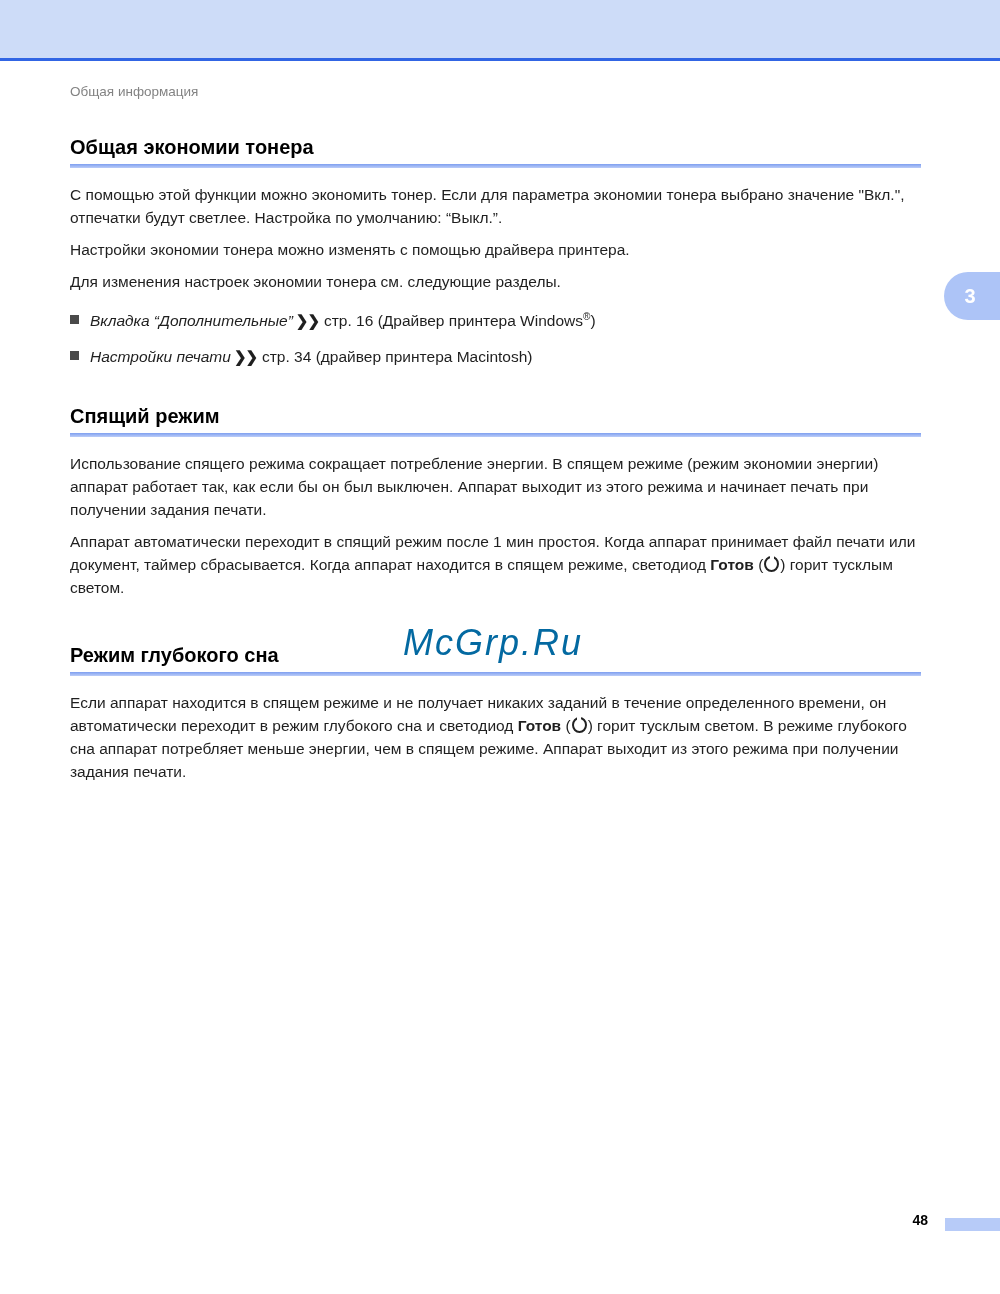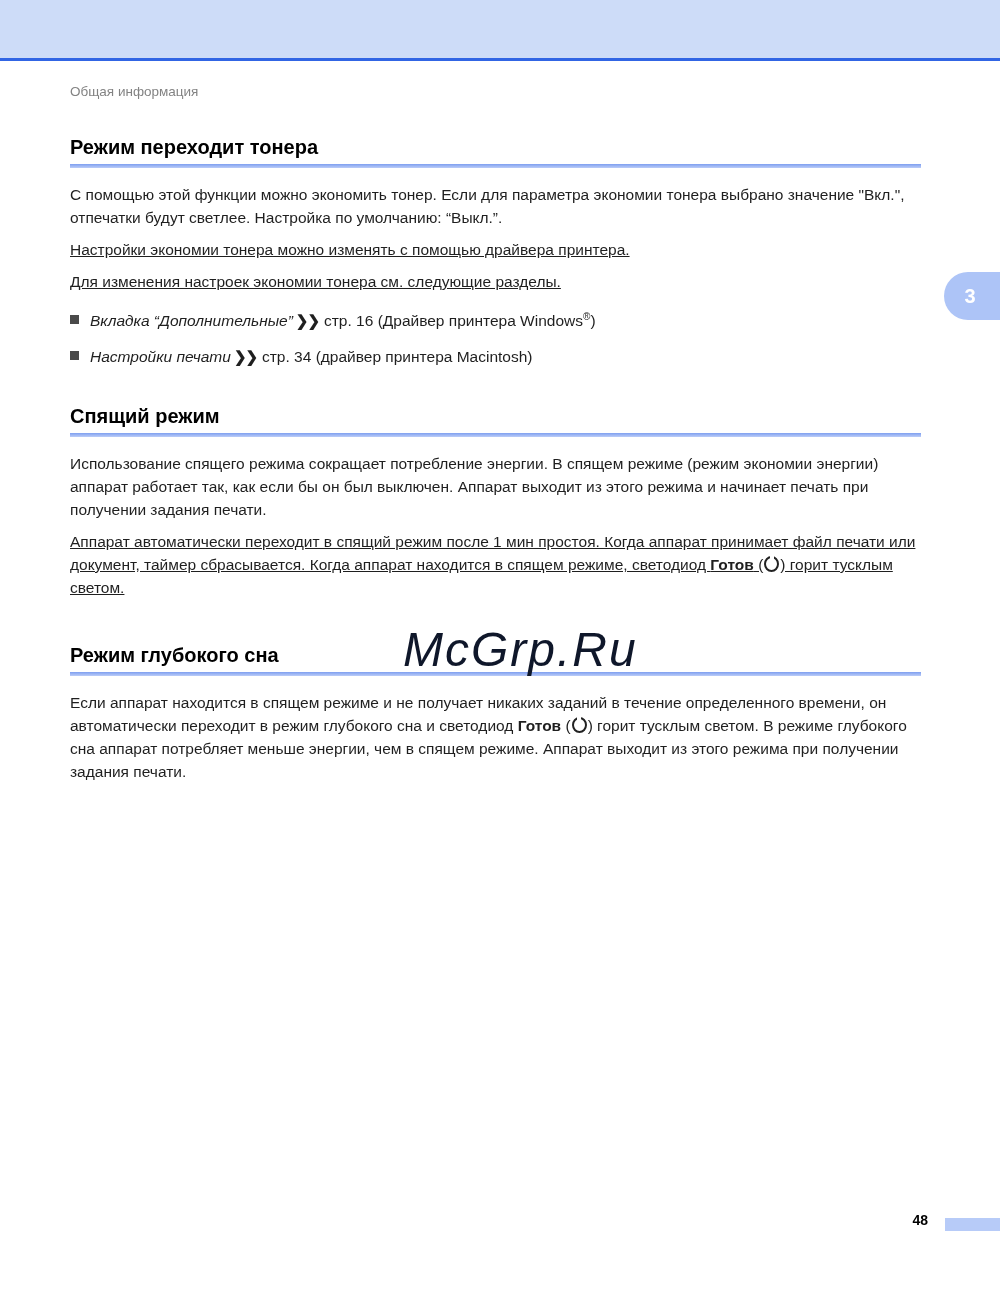--- a/index.html
+++ b/index.html
@@ -50,21 +50,21 @@
     height: 4px;
     width: 851px;
     background: linear-gradient(#7e9ff0, #bccdf8);
   }
   p.body {
     margin: 15px 0 9px 0;
     font-size: 15.5px;
     line-height: 23px;
     color: #1f1f1f;
   }
-  p.body + p.body { margin-top: 5px; text-decoration: underline; }
+  p.body + p.body { margin-top: 5px; }
   ul.square-list {
     list-style: none;
     margin: 16px 0 0 0;
     padding: 0;
   }
   ul.square-list li {
     position: relative;
     padding-left: 20px;
     margin-bottom: 13px;
     font-size: 15.5px;
@@ -101,23 +101,23 @@
     position: absolute;
     top: -4px; left: 50%;
     transform: translateX(-50%);
     width: 4px; height: 5px;
     background: #ffffff;
   }
   .watermark {
     position: absolute;
     top: 622px;
     left: 403px;
-    font-size: 48px;
+    font-size: 36px;
     font-style: italic;
-    color: #0f172a;
+    color: #0369a1;
     letter-spacing: 2px;
     white-space: nowrap;
   }
   .side-tab {
     position: absolute;
     top: 272px;
     right: 0;
     width: 56px; height: 48px;
     background: #adc4f7;
     border-radius: 24px 0 0 24px;
@@ -153,21 +153,21 @@
 
 <div class="page">
 
   <div class="top-band"></div>
 
   <div class="content">
 
     <div class="breadcrumb">Общая информация</div>
 
 
-    <h2 class="section-heading">Режим переходит тонера</h2>
+    <h2 class="section-heading">Общая экономии тонера</h2>
     <div class="rule"></div>
 
     <p class="body">С помощью этой функции можно экономить тонер. Если для параметра экономии тонера выбрано значение "Вкл.", отпечатки будут светлее. Настройка по умолчанию: “Выкл.”.</p>
     <p class="body">Настройки экономии тонера можно изменять с помощью драйвера принтера.</p>
     <p class="body">Для изменения настроек экономии тонера см. следующие разделы.</p>
 
     <ul class="square-list">
       <li>
         <span class="bullet-square"></span><span class="italic">Вкладка “Дополнительные”</span><span class="arrows">❯❯</span><span>стр. 16 (Драйвер принтера Windows</span><sup class="reg">®</sup><span>)</span>
       </li>

